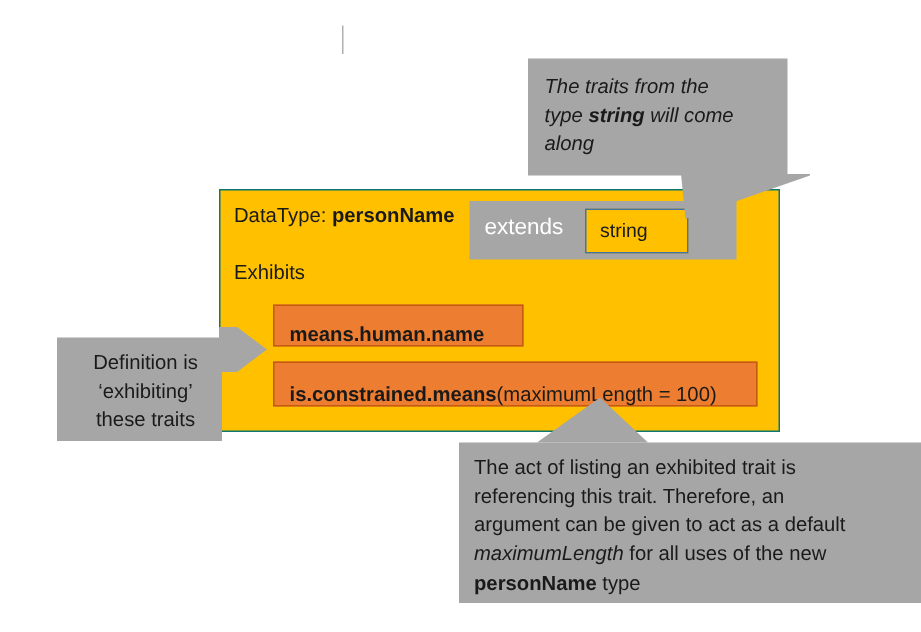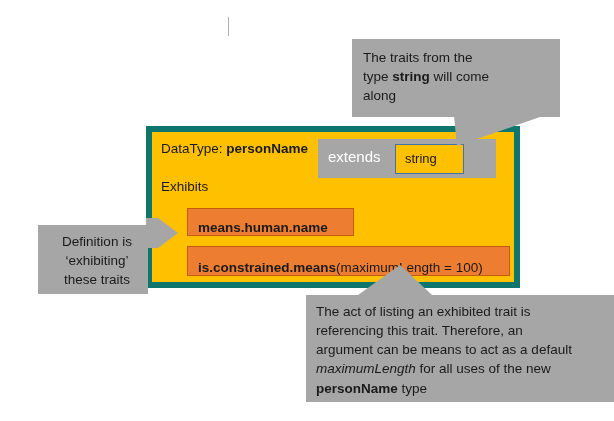--- a/index.html
+++ b/index.html
@@ -29,21 +29,21 @@
   }
 
   
   .datatype-card {
     position: absolute;
     left: 146px;
     top: 126px;
     width: 374px;
     height: 162px;
     background: #FFC000;
-    border: 6px solid #0f766e;
+    border: 1px solid #0f766e;
     box-sizing: border-box;
   }
   .datatype-title {
     position: absolute;
     left: 9px;
     top: 9px;
     font-size: 13.5px;
     color: #1a1a1a;
     white-space: nowrap;
   }
@@ -129,22 +129,23 @@
     font-size: 13.5px;
     line-height: 1.42;
   }
   .callout .bold { font-weight: bold; }
   .callout .italic { font-style: italic; text-align: right; }
 
   
   .callout-top {
     left: 352px;
     top: 39px;
-    width: 208px;
+    width: 173px;
     height: 78px;
+    font-style: italic;
   }
   .callout-top .txt {
     position: absolute;
     left: 11px;
     top: 9px;
     width: 155px;
   }
   .tail-top {
     position: absolute;
     left: 420px;
@@ -252,21 +253,21 @@
     </div>
   </div>
   <svg class="tail-left" viewBox="0 0 36 42">
     <polygon points="0,4 12,4 32,19 12,34 0,34" fill="#a6a6a6"></polygon>
   </svg>
 
   <div class="callout callout-bottom">
     <div class="txt">
       <span>The act of listing an exhibited trait is</span><br>
       <span>referencing this trait. Therefore, an</span><br>
-      <span>argument can be means to act as a default</span><br>
+      <span>argument can be given to act as a default</span><br>
       <span class="italic">maximumLength</span><span> for all uses of the new</span><br>
       <span class="bold">personName</span><span> type</span>
     </div>
   </div>
   <svg class="tail-bottom" viewBox="0 0 90 36">
     <polygon points="50,3 82,33 8,33" fill="#a6a6a6"></polygon>
   </svg>
 
 </div>
 

